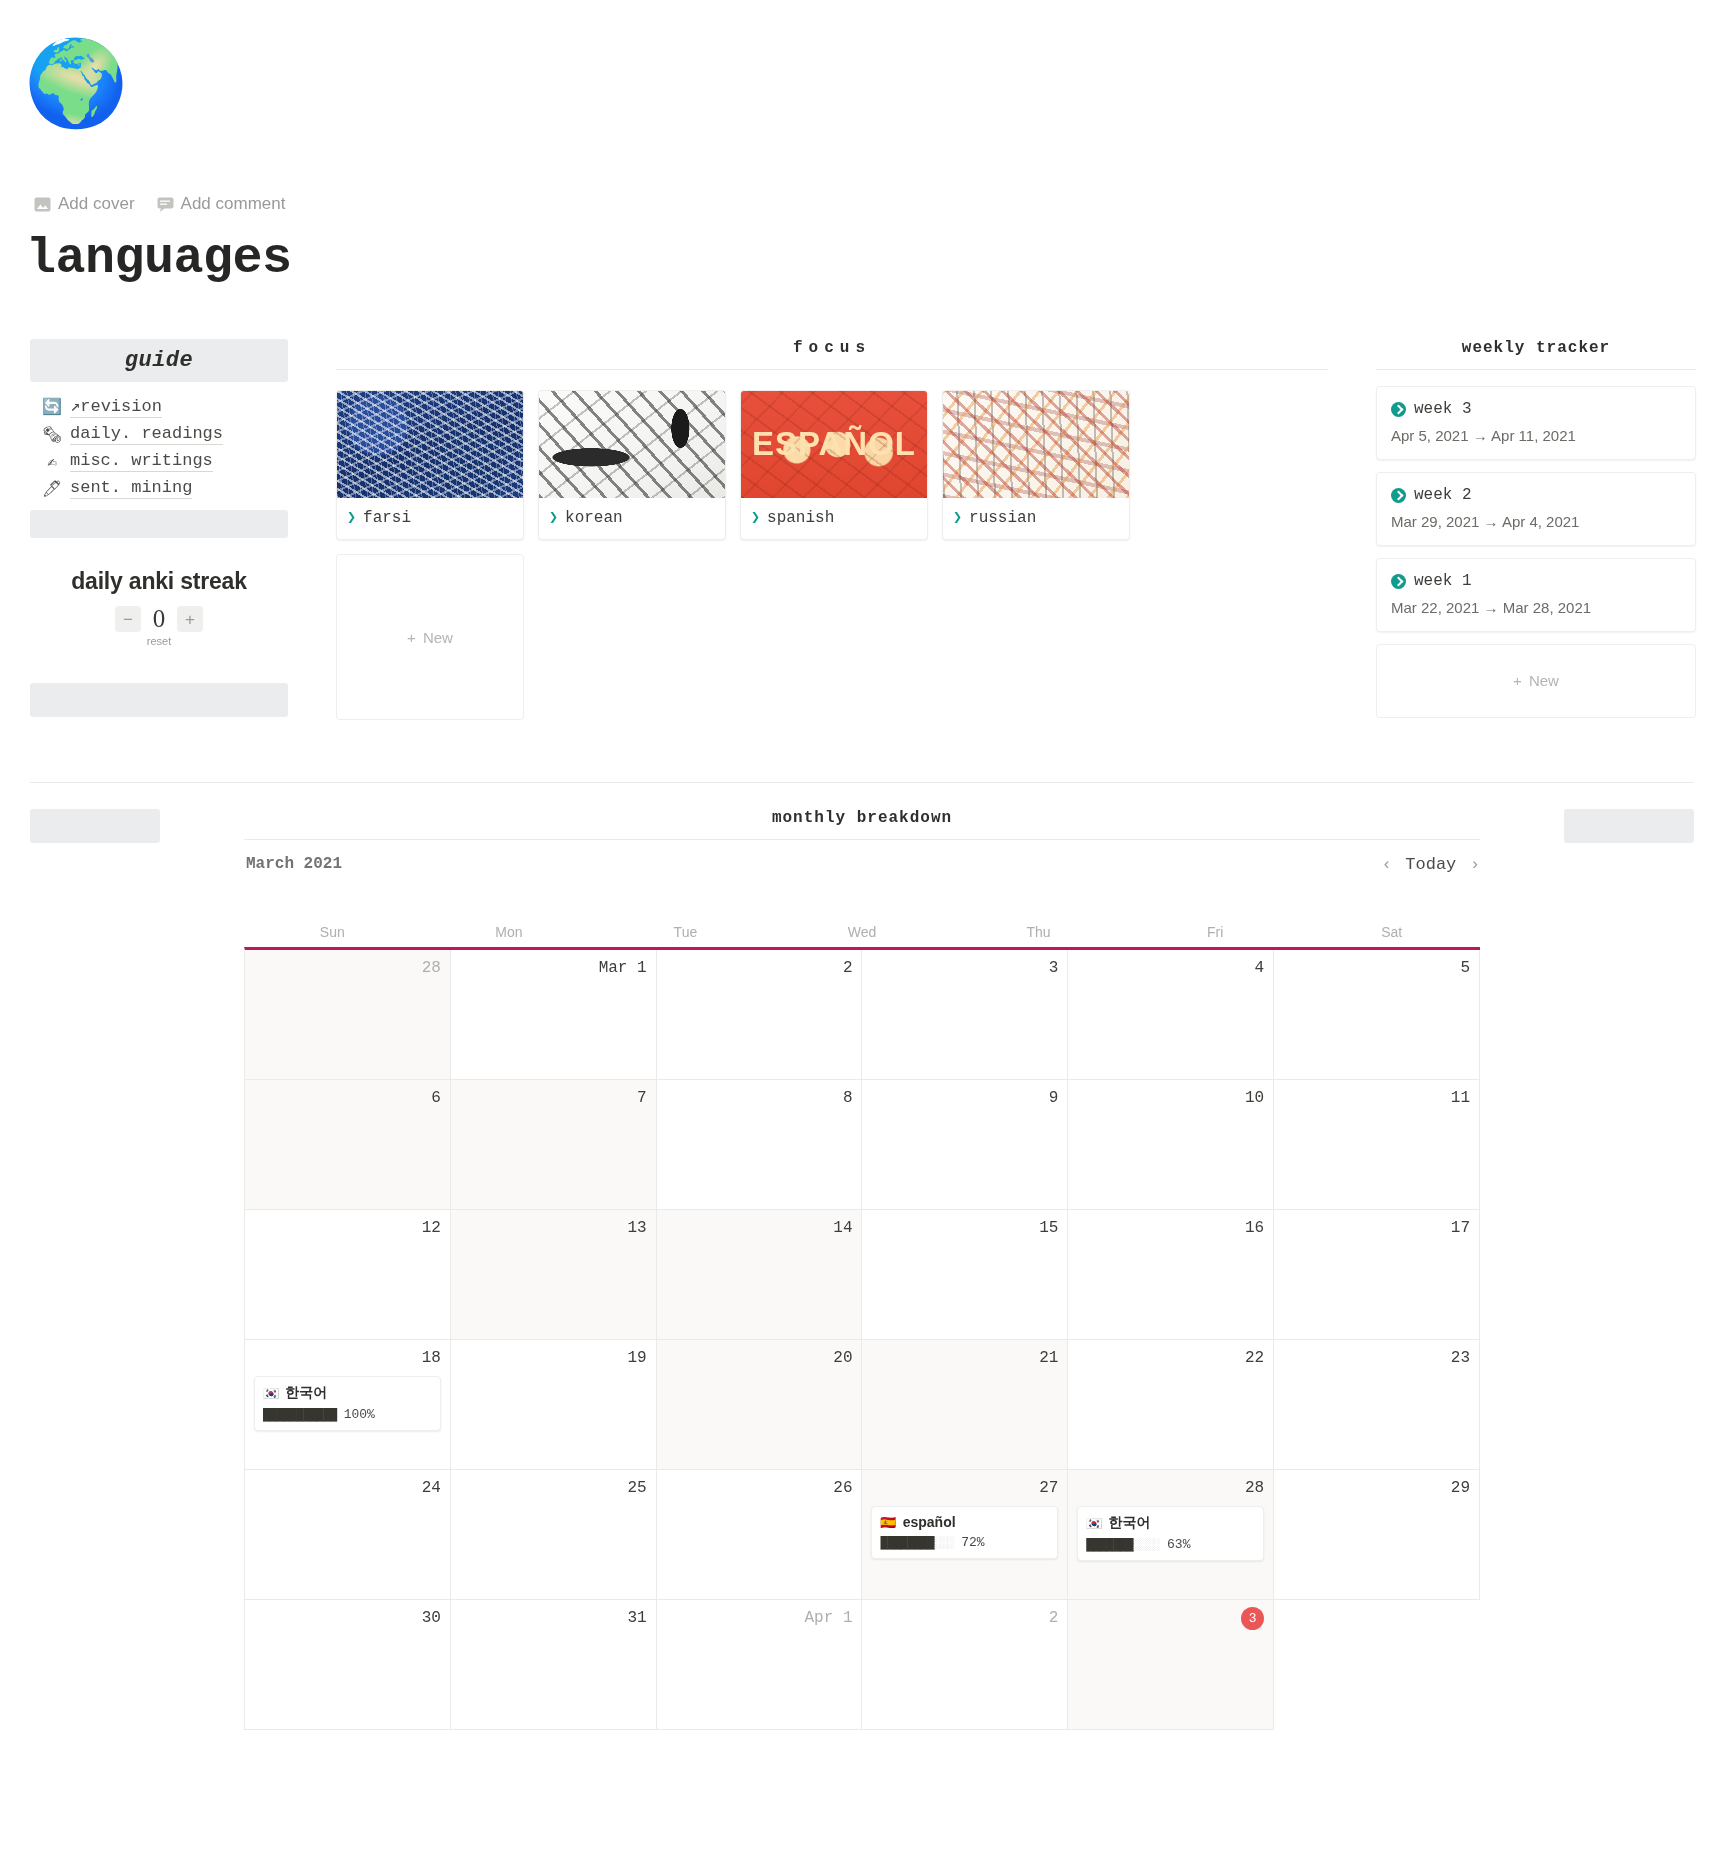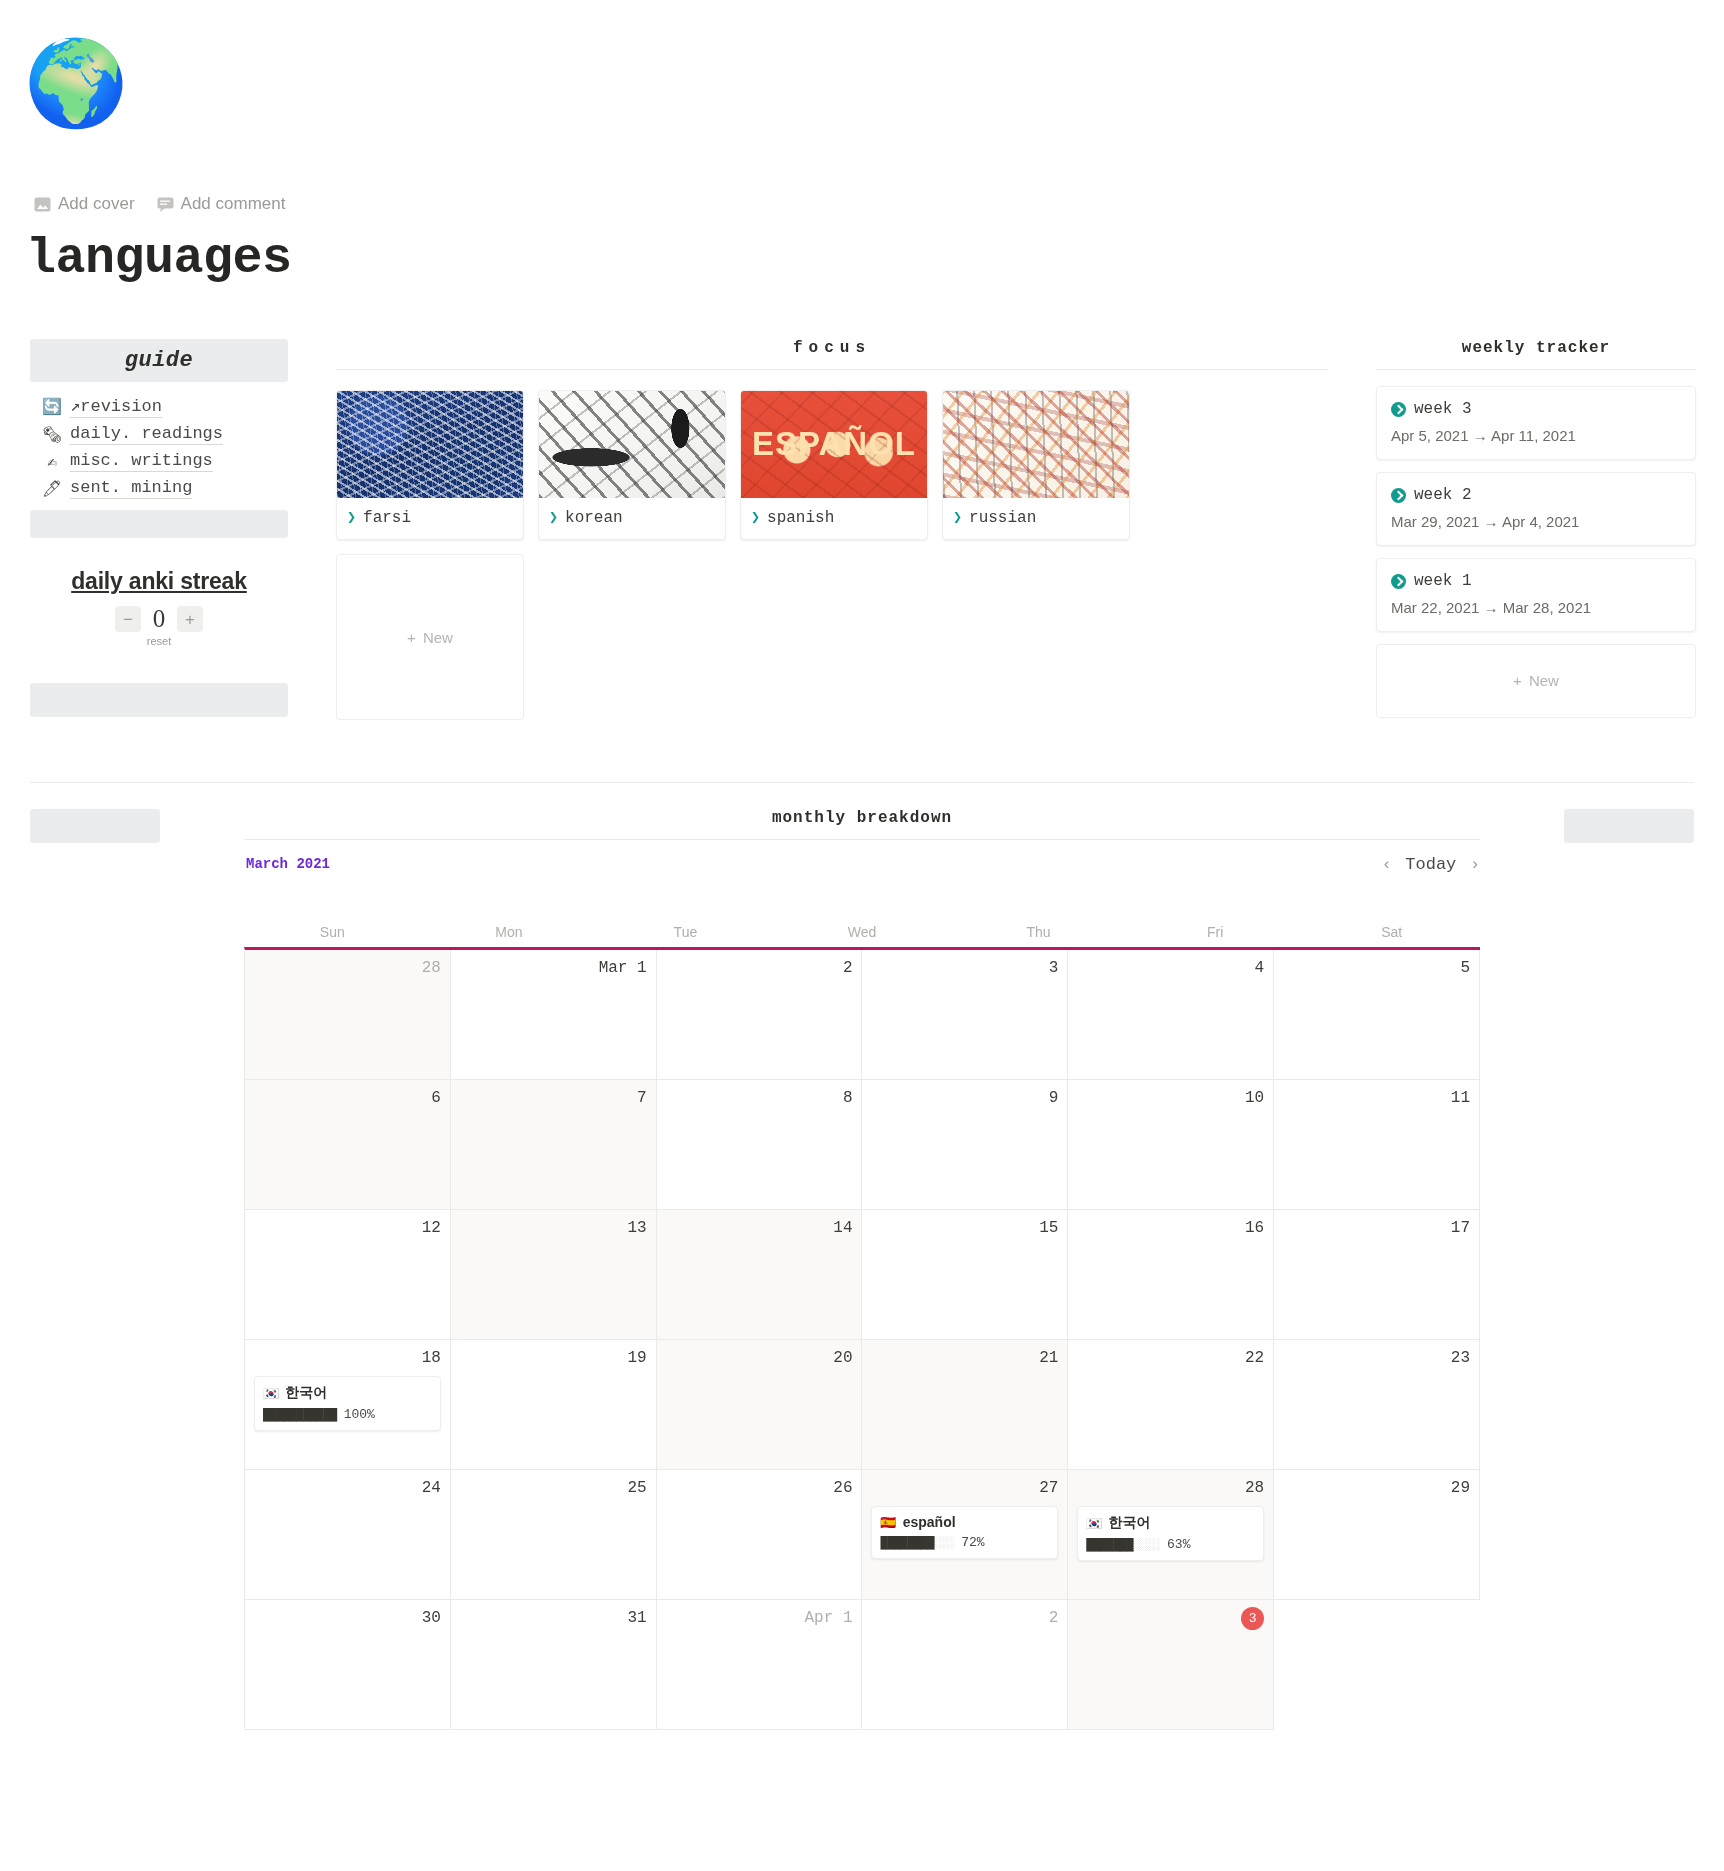--- a/index.html
+++ b/index.html
@@ -75,21 +75,20 @@
     height: 28px;
     margin-top: 8px;
   }
   .spacer-block.tall { height: 34px; margin-top: 36px; }
 
   
   .counter-wrap { margin-top: 30px; text-align: center; }
   .counter-title {
     font-size: 23px; font-weight: 700; color: #2f2f2c;
     letter-spacing: -0.2px;
-    text-decoration: underline;
   }
   .counter-row {
     margin-top: 10px;
     display: flex; align-items: center; justify-content: center; gap: 9px;
   }
   .counter-btn {
     width: 26px; height: 26px;
     background: #efefee; border: none; border-radius: 4px;
     color: #9b9a97; font-size: 17px; line-height: 1;
     display: flex; align-items: center; justify-content: center;
@@ -237,21 +236,21 @@
                 background: #ebeced; border-radius: 3px; }
   .cal-wrap { margin: 0 auto; width: 1292px; padding: 0 28px; }
 
   .cal-topbar {
     display: flex; align-items: center; justify-content: space-between;
     border-top: 1px solid #eaeae8;
     padding: 14px 2px 10px 2px;
   }
   .cal-month {
     font-family: "Liberation Mono", monospace;
-    font-size: 14px; font-weight: 700; color: #6d28d9;
+    font-size: 16px; font-weight: 700; color: #737373;
   }
   .cal-nav { display: flex; align-items: center; gap: 16px; color: #6b6b67; }
   .cal-nav .nav-arrow { color: #9b9a97; font-size: 17px; cursor: pointer; }
   .cal-nav .nav-today {
     font-family: "Liberation Mono", monospace;
     font-size: 17px; color: #4a4a47; cursor: pointer;
   }
   .cal-dow {
     display: grid; grid-template-columns: repeat(7, 1fr);
     padding-bottom: 7px;

